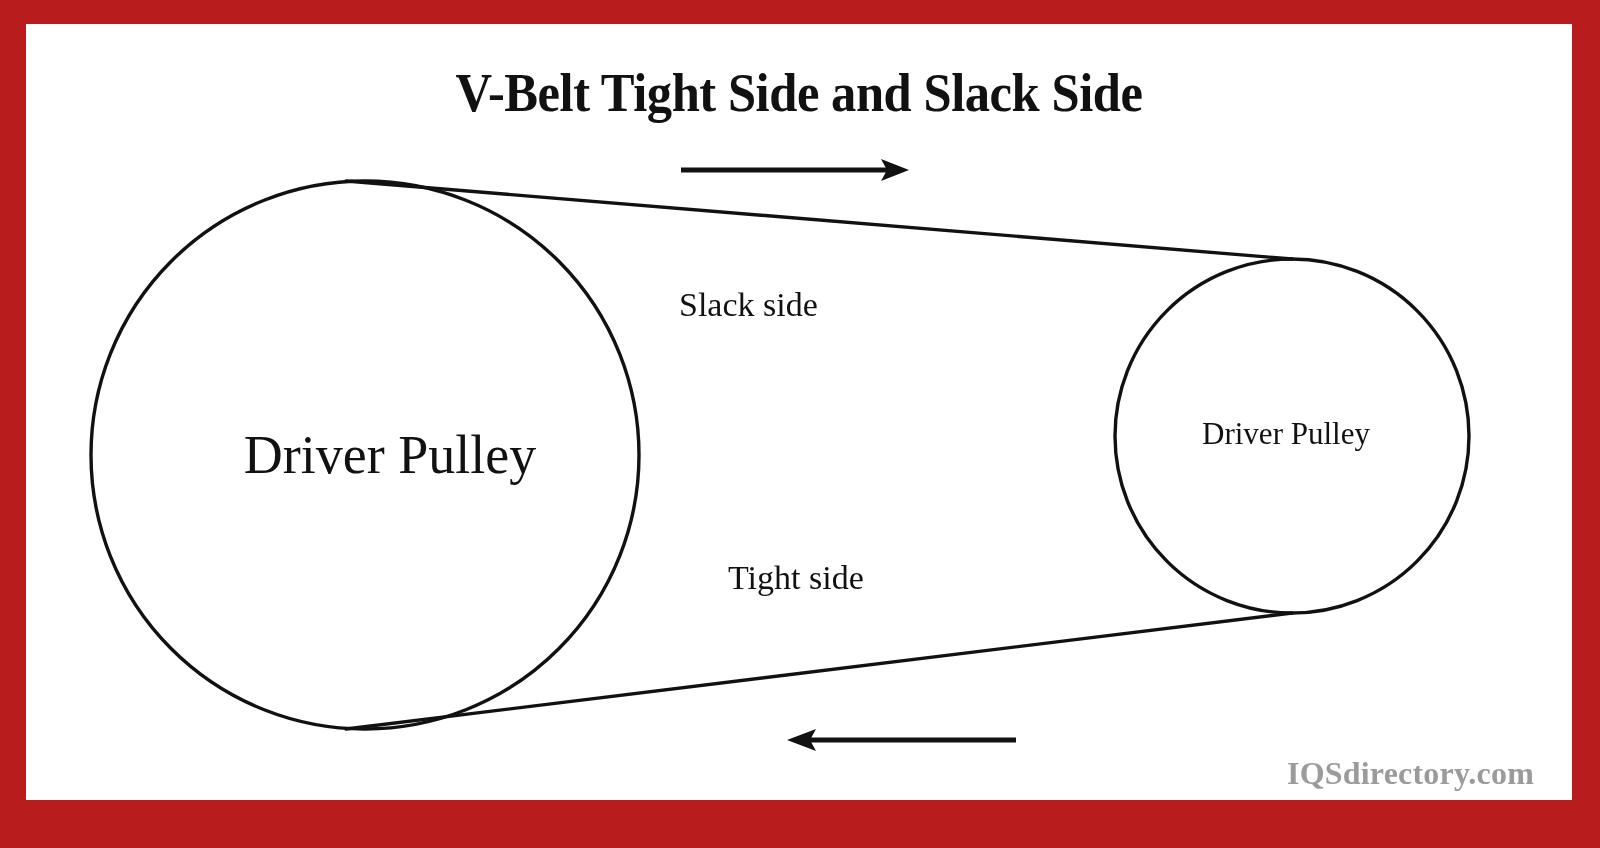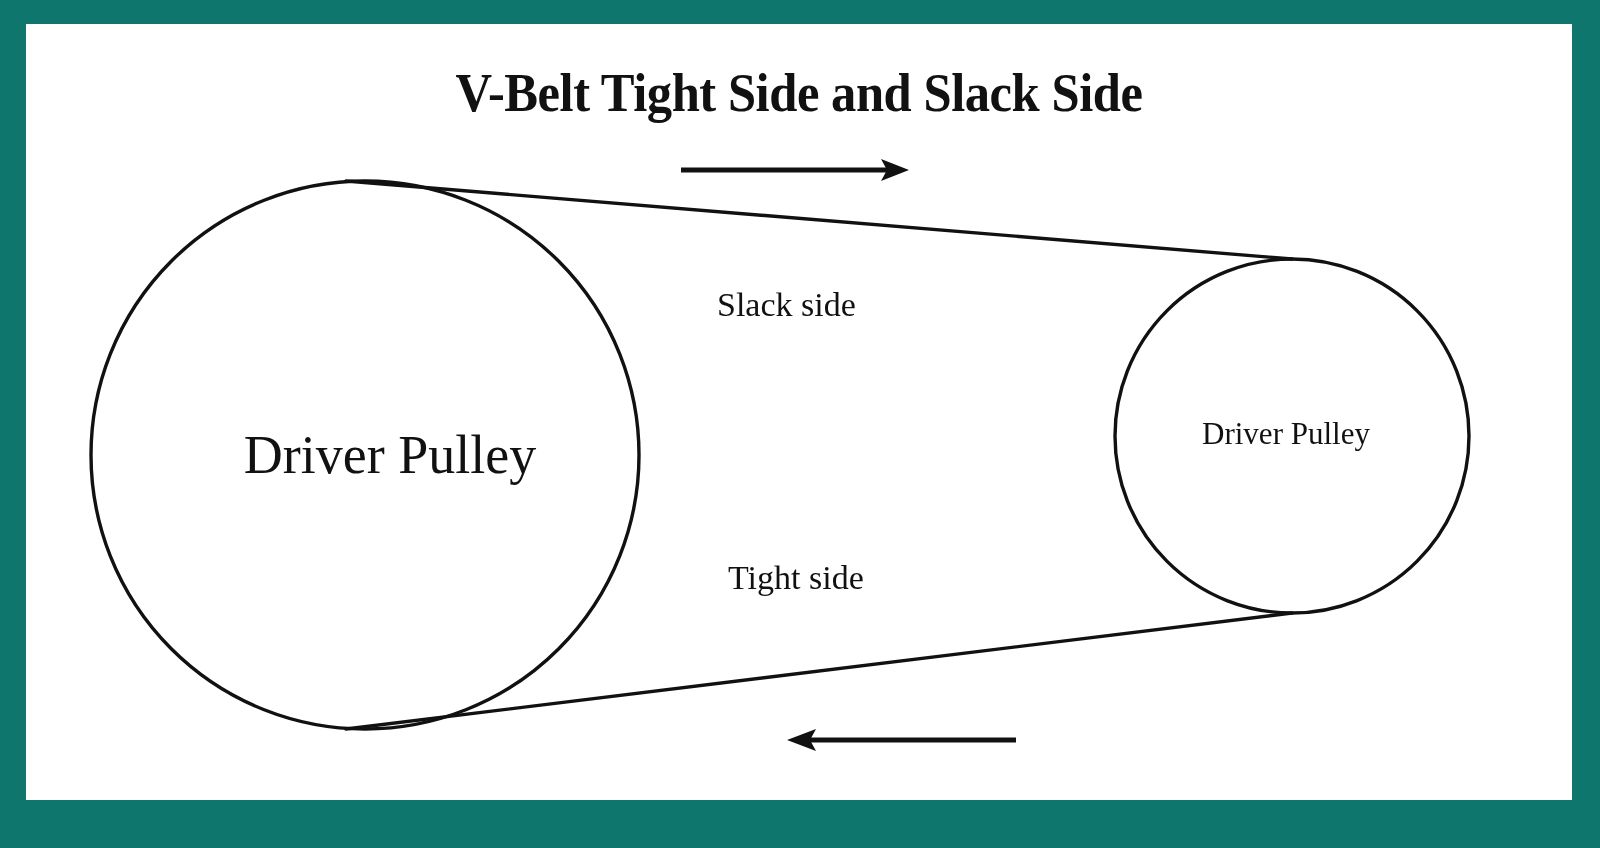--- a/index.html
+++ b/index.html
@@ -10,21 +10,21 @@
   body {
     width: 1600px;
     height: 848px;
     font-family: "Liberation Serif", "DejaVu Serif", serif;
     overflow: hidden;
   }
   #page {
     position: relative;
     width: 1600px;
     height: 848px;
-    background: #0f766e;
+    background: #b91c1c;
     box-sizing: border-box;
   }
   #canvas-frame {
     position: absolute;
     left: 26px;
     top: 24px;
     width: 1546px;
     height: 776px;
     background: #ffffff;
     box-sizing: border-box;
@@ -77,21 +77,21 @@
   }
   .belt-label {
     position: absolute;
     color: #111111;
     font-family: "Liberation Serif", "DejaVu Serif", serif;
     font-weight: 400;
     font-size: 34px;
     white-space: nowrap;
   }
   #label-slack-side {
-    left: 691px;
+    left: 653px;
     top: 262px;
   }
   #label-tight-side {
     left: 702px;
     top: 535px;
   }
   #watermark {
     position: absolute;
     right: 38px;
     bottom: 8px;
@@ -131,15 +131,16 @@
     </svg>
 
     <div class="pulley-label" id="label-driver-pulley-left">Driver Pulley</div>
 
     <div class="pulley-label" id="label-driver-pulley-right">Driver Pulley</div>
 
     <div class="belt-label" id="label-slack-side">Slack side</div>
 
     <div class="belt-label" id="label-tight-side">Tight side</div>
 
+    <div id="watermark">IQSdirectory.com</div>
 
   </div>
 </div>
 
 </body></html>

